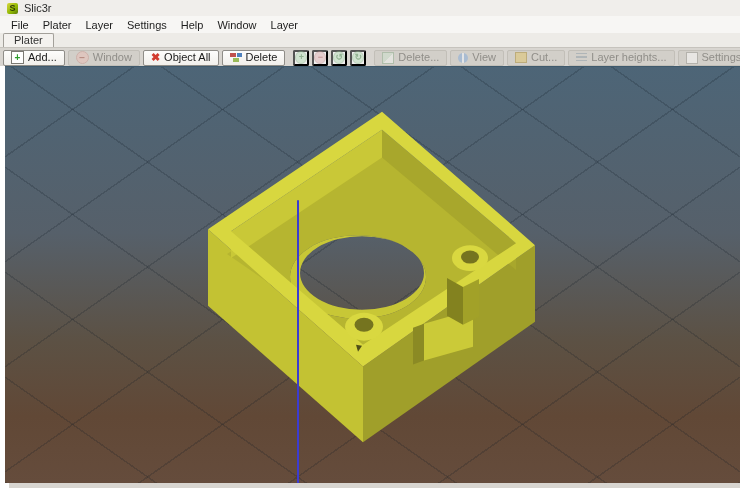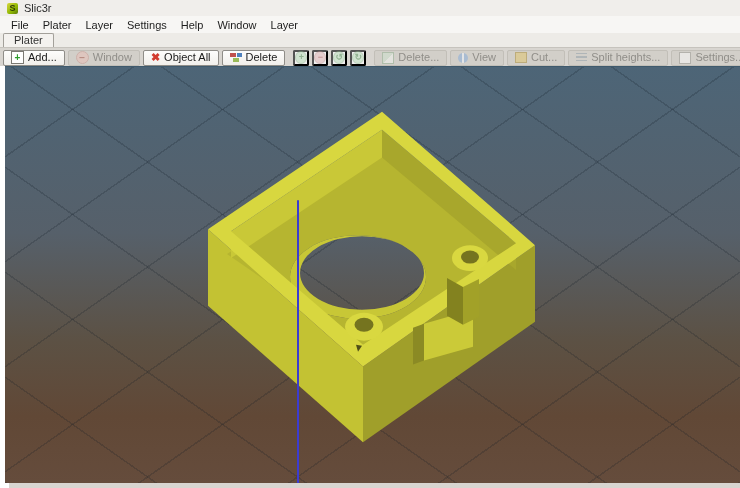--- a/index.html
+++ b/index.html
@@ -132,21 +132,21 @@
     <button class="tb disabled">
       <span class="ic ic-split"></span>
       <span>View</span>
     </button>
     <button class="tb disabled">
       <span class="ic ic-cut"></span>
       <span>Cut...</span>
     </button>
     <button class="tb disabled">
       <span class="ic ic-layers"></span>
-      <span>Split heights...</span>
+      <span>Layer heights...</span>
     </button>
     <button class="tb disabled">
       <span class="ic ic-settings"></span>
       <span>Settings...</span>
     </button>
   </div>
 
   <div class="main">
     <div class="viewport">
       <svg viewBox="0 0 735 418" preserveAspectRatio="none">

